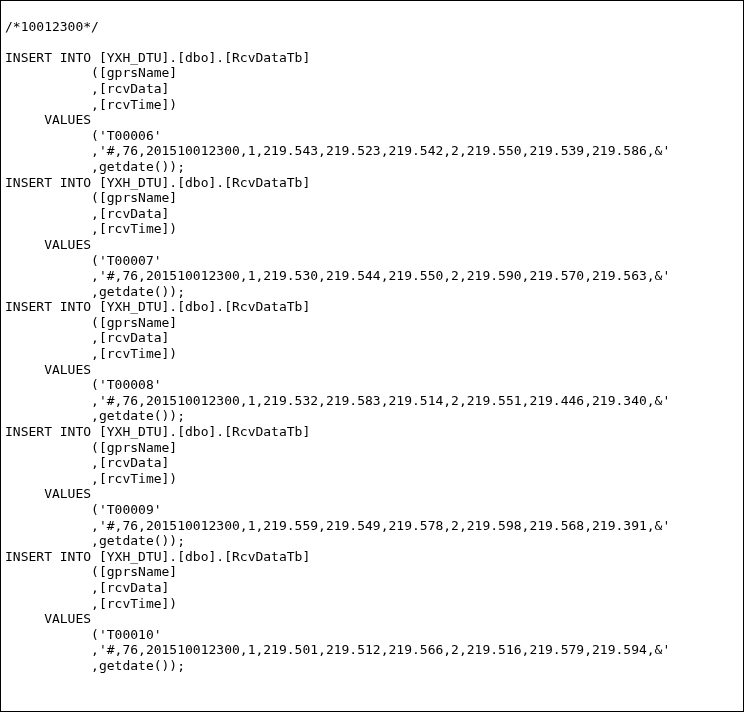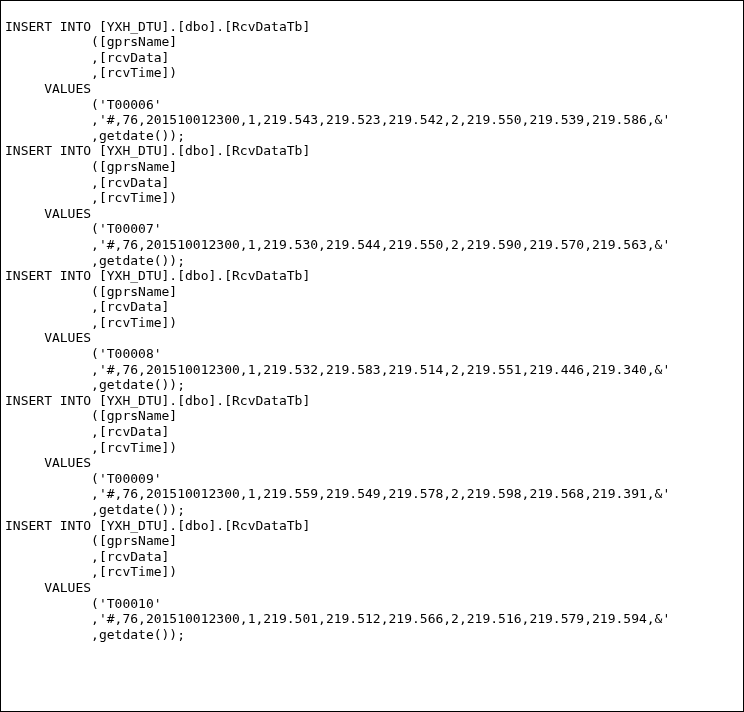--- a/index.html
+++ b/index.html
@@ -21,14 +21,15 @@
     overflow: hidden;
   }
   .line {
     white-space: pre;
   }
 </style>
 </head>
 <body>
 
 <div class="container">
+<div class="line">/*10012300*/</div>
 <div id="stmts"><div class="line">INSERT INTO [YXH_DTU].[dbo].[RcvDataTb]</div><div class="line">           ([gprsName]</div><div class="line">           ,[rcvData]</div><div class="line">           ,[rcvTime])</div><div class="line">     VALUES</div><div class="line">           ('T00006'</div><div class="line">           ,'#,76,201510012300,1,219.543,219.523,219.542,2,219.550,219.539,219.586,&amp;'</div><div class="line">           ,getdate());</div><div class="line"></div><div class="line">INSERT INTO [YXH_DTU].[dbo].[RcvDataTb]</div><div class="line">           ([gprsName]</div><div class="line">           ,[rcvData]</div><div class="line">           ,[rcvTime])</div><div class="line">     VALUES</div><div class="line">           ('T00007'</div><div class="line">           ,'#,76,201510012300,1,219.530,219.544,219.550,2,219.590,219.570,219.563,&amp;'</div><div class="line">           ,getdate());</div><div class="line"></div><div class="line">INSERT INTO [YXH_DTU].[dbo].[RcvDataTb]</div><div class="line">           ([gprsName]</div><div class="line">           ,[rcvData]</div><div class="line">           ,[rcvTime])</div><div class="line">     VALUES</div><div class="line"></div><div class="line">           ('T00008'</div><div class="line">           ,'#,76,201510012300,1,219.532,219.583,219.514,2,219.551,219.446,219.340,&amp;'</div><div class="line">           ,getdate());</div><div class="line">INSERT INTO [YXH_DTU].[dbo].[RcvDataTb]</div><div class="line">           ([gprsName]</div><div class="line">           ,[rcvData]</div><div class="line">           ,[rcvTime])</div><div class="line">     VALUES</div><div class="line">           ('T00009'</div><div class="line">           ,'#,76,201510012300,1,219.559,219.549,219.578,2,219.598,219.568,219.391,&amp;'</div><div class="line">           ,getdate());</div><div class="line">INSERT INTO [YXH_DTU].[dbo].[RcvDataTb]</div><div class="line">           ([gprsName]</div><div class="line">           ,[rcvData]</div><div class="line">           ,[rcvTime])</div><div class="line">     VALUES</div><div class="line">           ('T00010'</div><div class="line">           ,'#,76,201510012300,1,219.501,219.512,219.566,2,219.516,219.579,219.594,&amp;'</div><div class="line">           ,getdate());</div></div>
 </div>
 
 </body></html>

